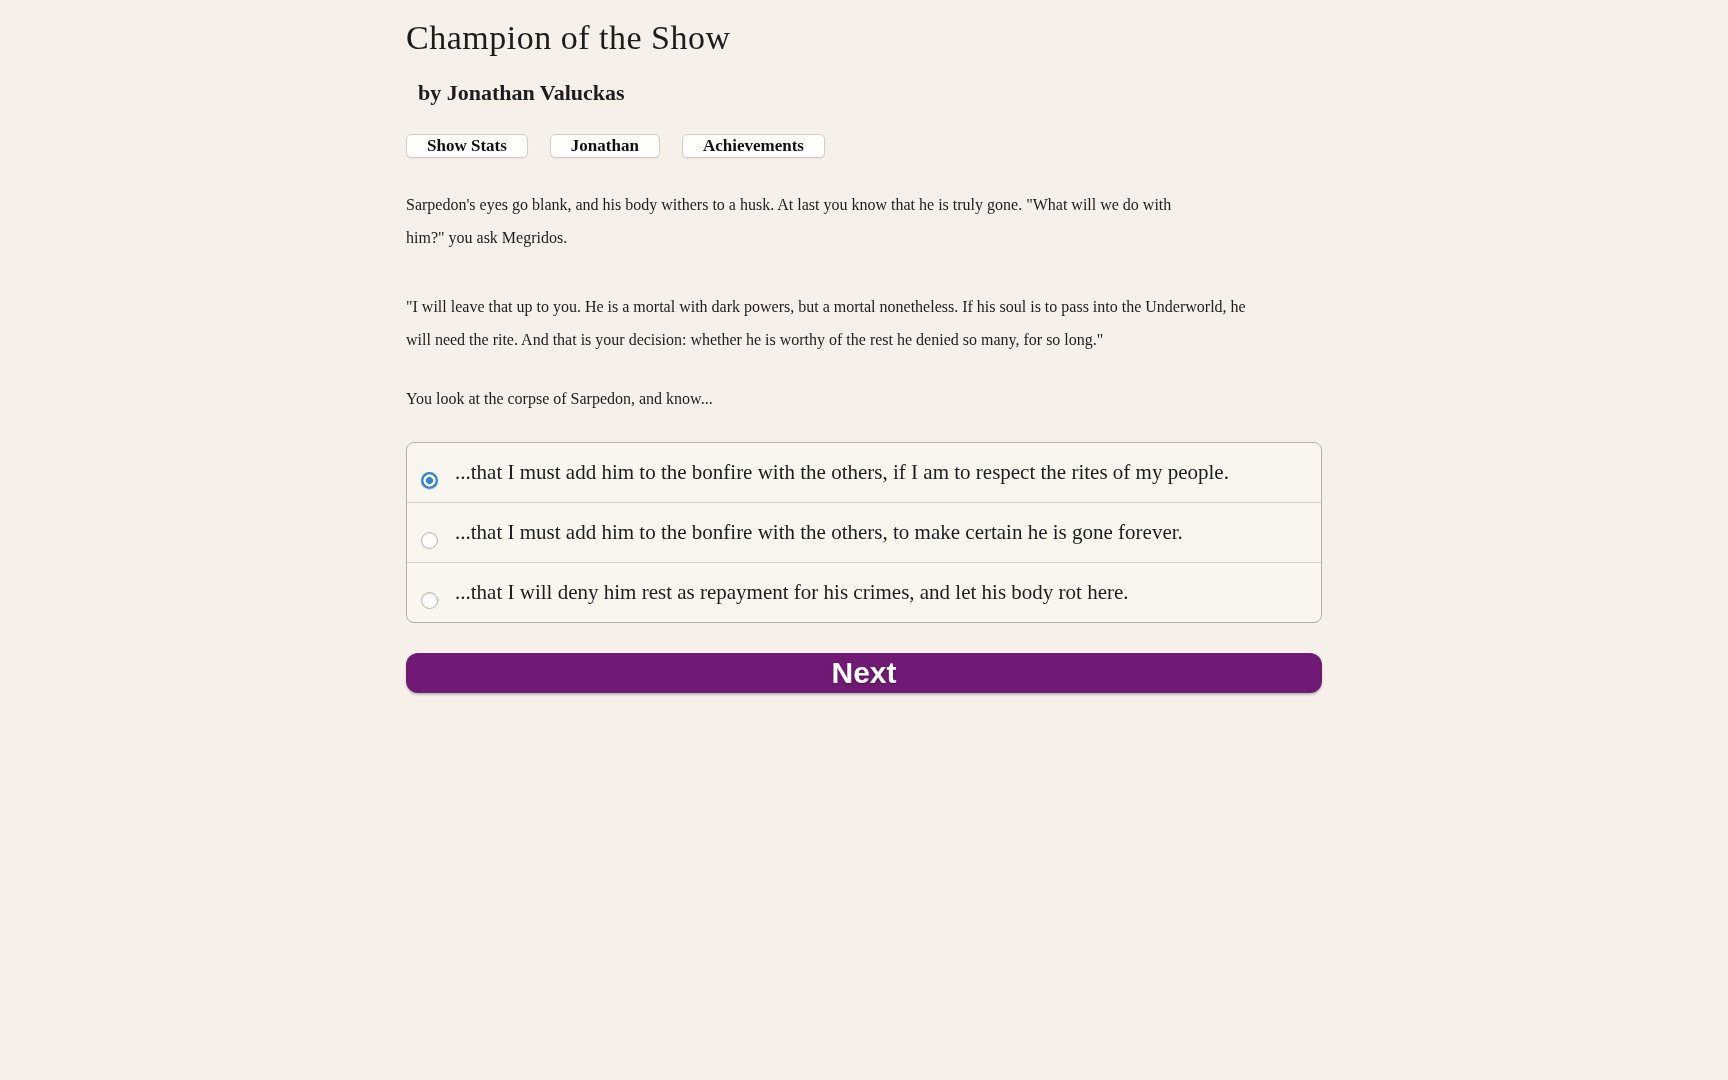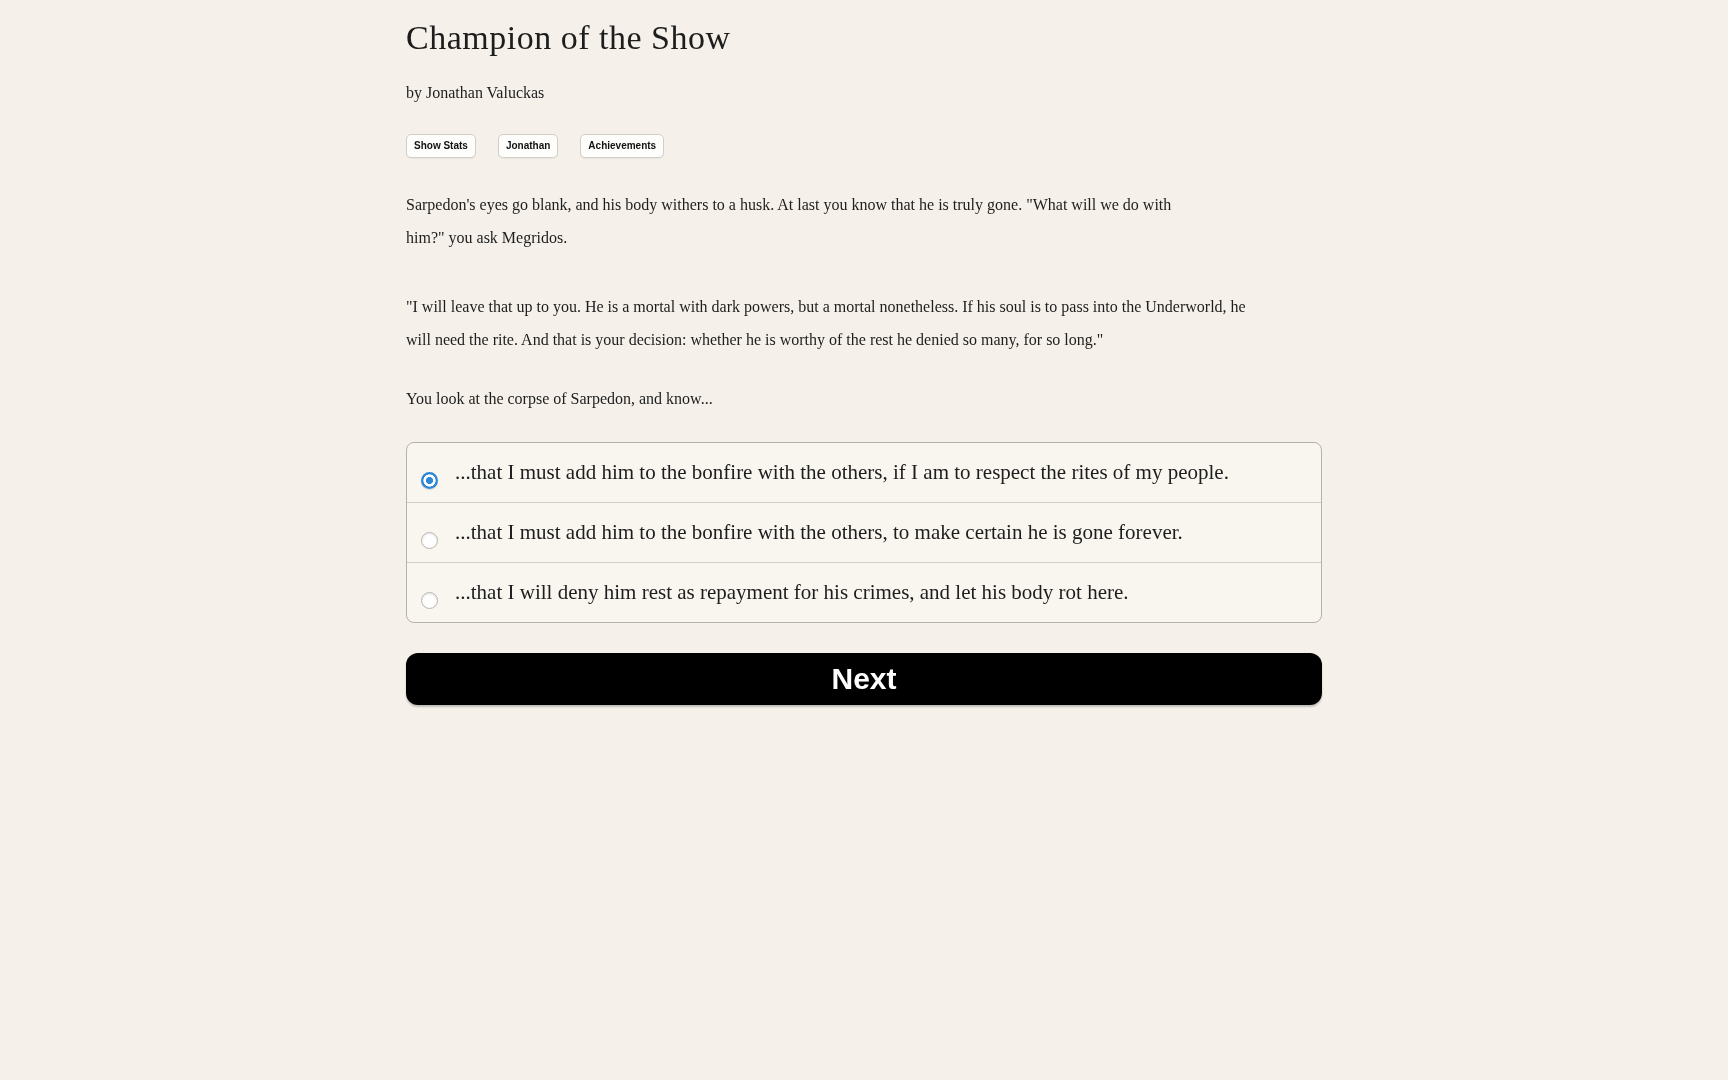--- a/index.html
+++ b/index.html
@@ -20,41 +20,41 @@
   }
   .game-title {
     margin: 0;
     padding-top: 16px;
     font-size: 34px;
     font-weight: 400;
     line-height: 44px;
     letter-spacing: 0.5px;
   }
   .byline {
-    margin: 0;
+    margin: 12px;
     margin-top: 18px;
-    font-size: 16px;
-    font-weight: 400;
+    font-size: 22px;
+    font-weight: 700;
     line-height: 30px;
   }
   .toolbar {
     margin-top: 26px;
     display: flex;
     gap: 22px;
     font-family: "Liberation Sans", sans-serif;
   }
   .toolbar button {
-    font-family: Liberation Sans, sans-serif;
-    font-size: 10px;
+    font-family: Liberation Serif, serif;
+    font-size: 17px;
     font-weight: 700;
     color: #111;
     background: #fdfdfc;
     border: 1px solid #d2cfc9;
     border-radius: 5px;
-    padding: 3px 7px;
+    padding: 3px 20px;
     line-height: 16px;
     box-shadow: 0 1px 1px rgba(0,0,0,0.05);
     cursor: pointer;
   }
   .story p {
     margin: 0;
     font-size: 16px;
     line-height: 33px;
   }
   .story p.p1 { margin-top: 30px; width: 800px; }
@@ -97,22 +97,22 @@
     box-shadow: 0 1px 1px rgba(0,0,0,0.15);
     background: radial-gradient(circle at 50% 50%,
       #2f86d5 0 3.2px,
       #ffffff 3.8px 5.8px,
       #2f86d5 6.4px 100%);
   }
   .next-button {
     display: block;
     width: 100%;
     margin-top: 30px;
-    height: 52px;
-    background: #000000;
+    height: 40px;
+    background: #701a75;
     border: none;
     border-radius: 12px;
     box-shadow: 0 2px 2px rgba(0,0,0,0.22);
     color: #ffffff;
     font-family: "Liberation Sans", sans-serif;
     font-size: 30px;
     font-weight: 700;
     text-shadow: 0 1px 2px rgba(0,0,0,0.35);
     cursor: pointer;
   }

